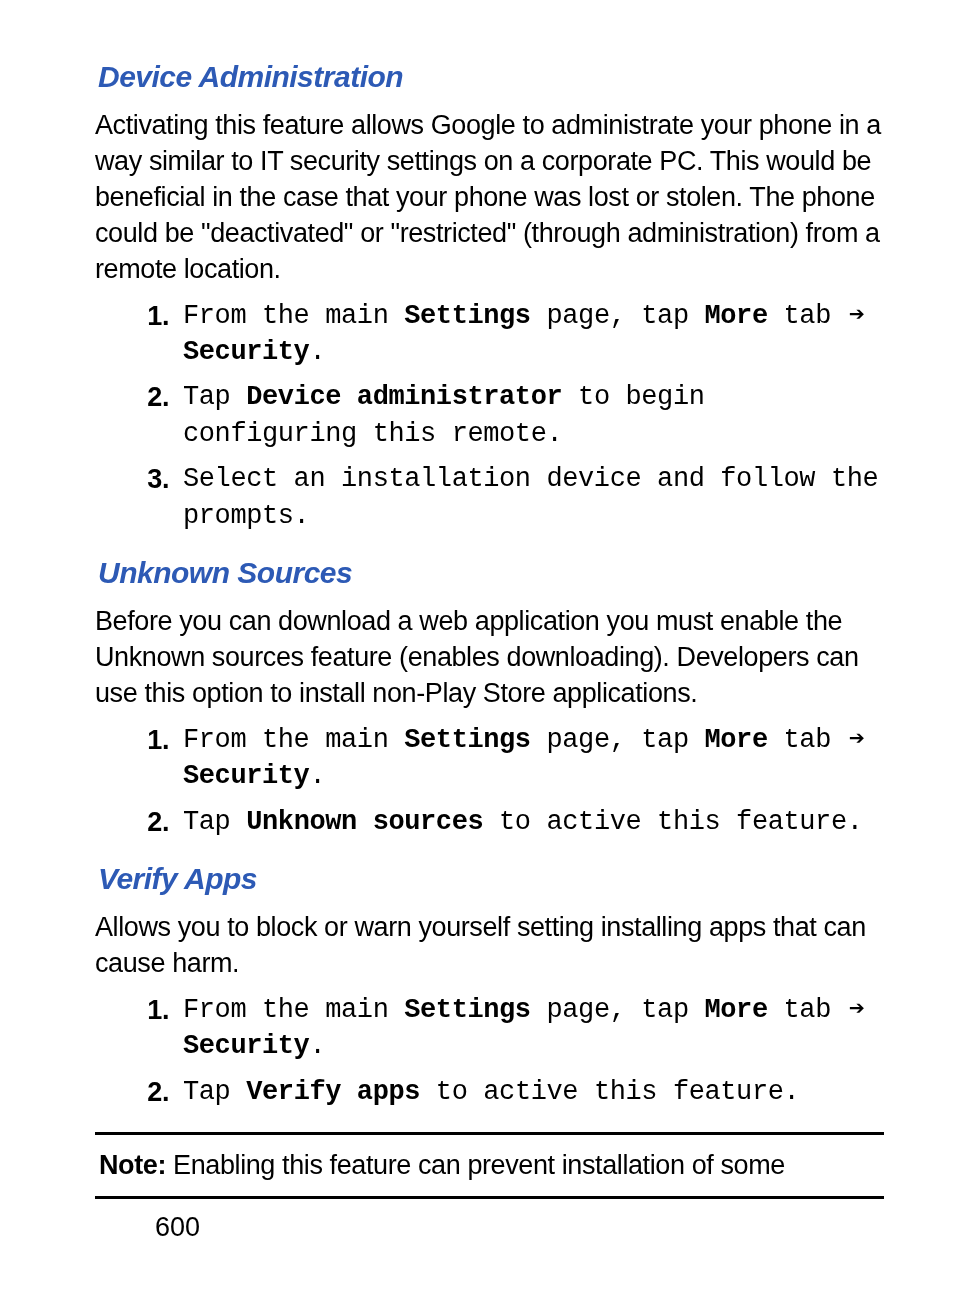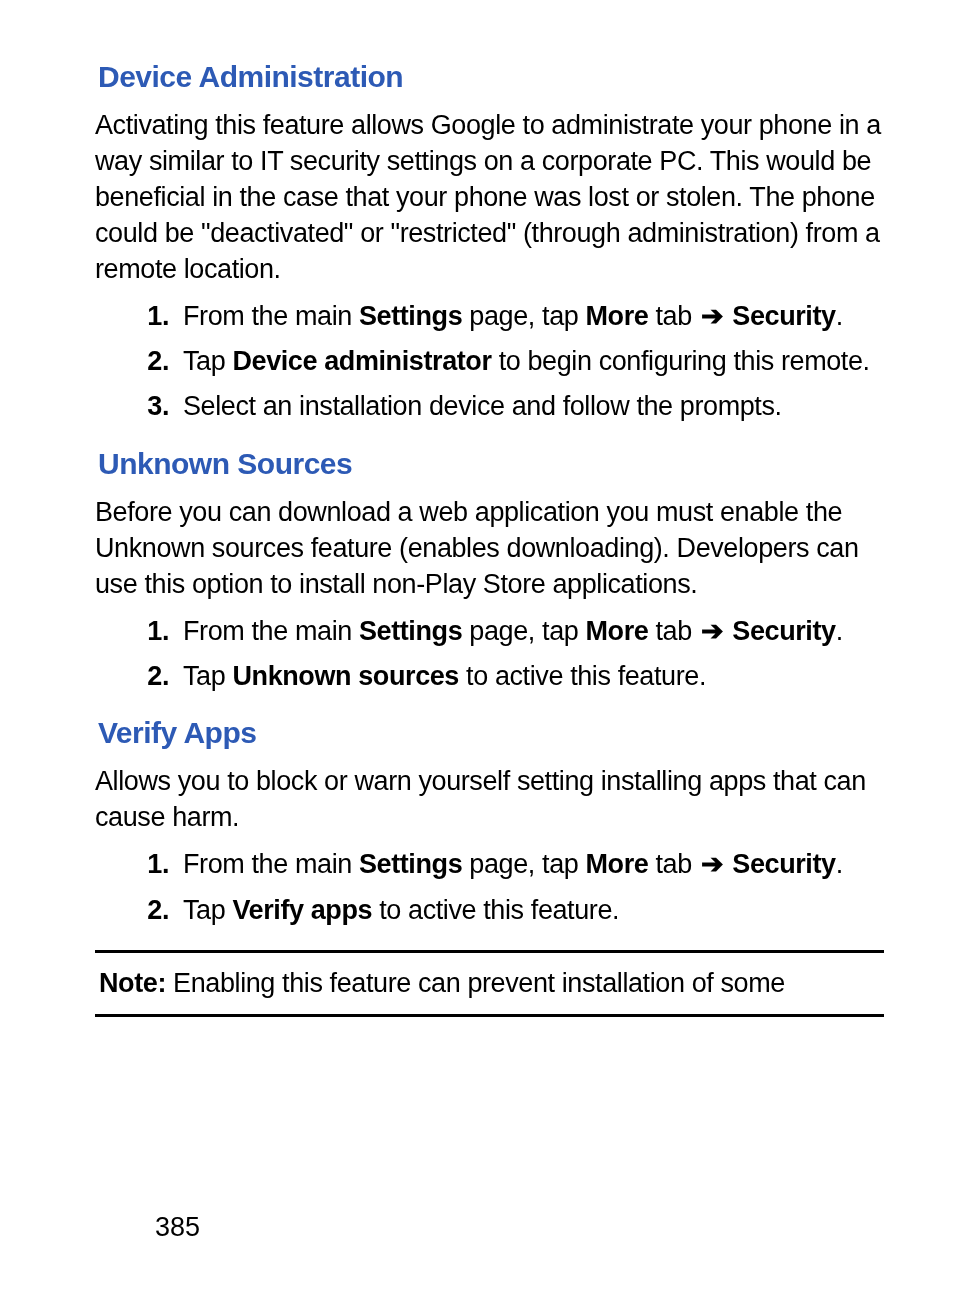--- a/index.html
+++ b/index.html
@@ -7,20 +7,21 @@
       width: 954px;
       height: 1295px;
       background: #fff;
       font-family: Arial, Helvetica, sans-serif;
       color: #000;
       padding: 60px 60px 40px 95px;
       position: relative;
     }
     .section-heading {
       color: #2d5ab5;
+      font-style: italic;
       font-weight: bold;
       font-size: 30px;
       margin-bottom: 14px;
       margin-left: 3px;
       letter-spacing: -0.5px;
       font-stretch: condensed;
     }
     .body-text {
       font-size: 27px;
       line-height: 1.33;
@@ -41,21 +42,21 @@
       line-height: 1.35;
       font-stretch: semi-condensed;
       letter-spacing: -0.4px;
     }
     .li-num {
       font-weight: bold;
       min-width: 40px;
       text-align: right;
       padding-right: 14px;
     }
-    .li-body { flex: 1; }
+    .li-body { flex: 1; font-family: Liberation Mono, monospace; }
     .b { font-weight: bold; }
     .note-box {
       border-top: 3px solid #000;
       border-bottom: 3px solid #000;
       padding: 12px 4px 12px 4px;
       margin-top: 22px;
       margin-left: 0px;
       margin-right: 10px;
     }
     .note-text {
@@ -124,13 +125,13 @@
     <span class="li-body"><span>Tap </span><span class="b">Verify apps</span><span> to active this feature.</span></span>
   </div>
 </div>
 
 <div class="note-box">
   <div class="note-text">
     <span class="note-label">Note:</span><span> Enabling this feature can prevent installation of some</span>
   </div>
 </div>
 
-<div class="page-num">385</div>
+<div class="page-num">600</div>
 
 </body></html>

